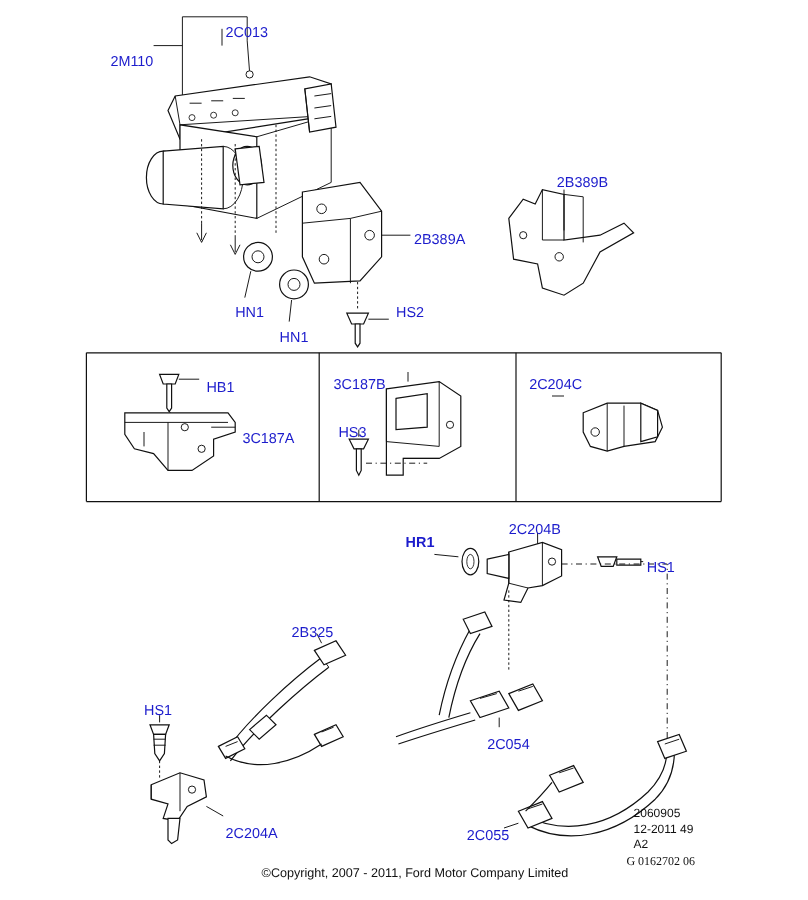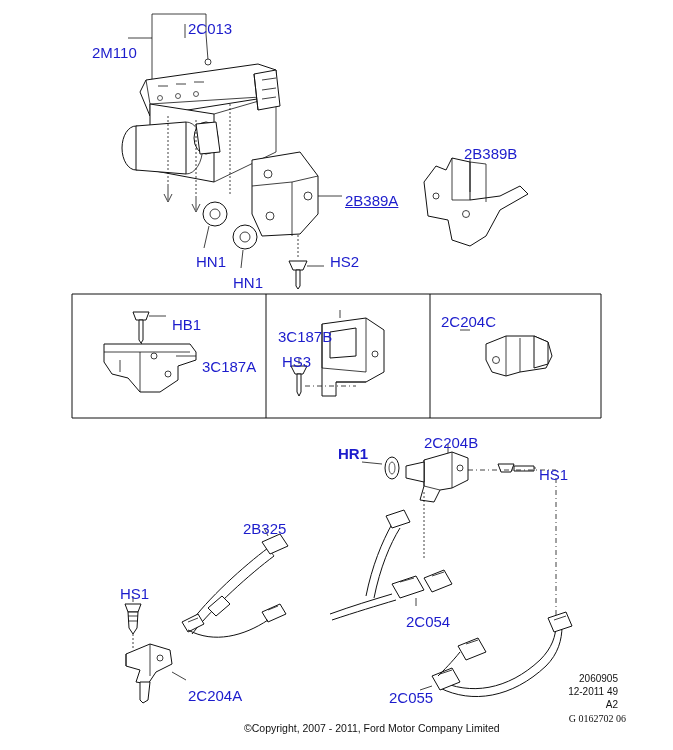--- a/index.html
+++ b/index.html
@@ -1,20 +1,20 @@
 <!DOCTYPE html>
 <html><head>
 <meta charset="utf-8">
 <style>
   html,body{margin:0;padding:0;}
   body{width:673px;height:750px;background:#ffffff;font-family:"Liberation Sans",sans-serif;position:relative;overflow:hidden;}
   #sheet{position:absolute;left:0;top:0;width:673px;height:750px;}
-  .lbl{position:absolute;font-size:15px;color:#1c1ccc;white-space:nowrap;font-family:"Liberation Sans",sans-serif;}
-  .copy{position:absolute;font-size:10.5px;color:#111;white-space:nowrap;margin-left:26px;}
-  .code{position:absolute;font-size:10px;color:#111;white-space:nowrap;text-align:right;}
+  .lbl{position:absolute;font-size:12px;color:#1c1ccc;white-space:nowrap;font-family:"Liberation Sans",sans-serif;}
+  .copy{position:absolute;font-size:10.5px;color:#111;white-space:nowrap;}
+  .code{position:absolute;font-size:10px;color:#111;white-space:nowrap;text-align:left;}
   svg{position:absolute;left:0;top:0;}
   .ln{stroke:#111;stroke-width:1;fill:none;}
   .thin{stroke:#111;stroke-width:0.8;fill:none;}
   .fillw{fill:#ffffff;stroke:#111;stroke-width:1;}
   .dash{stroke:#111;stroke-width:0.8;fill:none;stroke-dasharray:5 3 1 3;}
   .dot{stroke:#111;stroke-width:0.8;fill:none;stroke-dasharray:2 2;}
   .lead{stroke:#111;stroke-width:0.8;fill:none;}
 </style>
 </head>
 <body>
@@ -223,28 +223,28 @@
       <path class="thin" d="M440 674 L452 670"></path>
       <path class="fillw" d="M458 646 L478 638 L486 652 L466 660 Z"></path>
       <path class="thin" d="M466 644 L478 640"></path>
       <path class="ln" d="M460 652 C 452 662, 444 670, 438 676"></path>
       <path class="lead" d="M420 690 L432 686"></path>
     </g>
   </svg>
 
   <div class="lbl" style="left:92px;  top:44px;">2M110</div>
   <div class="lbl" style="left:188px; top:20px;">2C013</div>
-  <div class="lbl" style="left:345px; top:192px;text-decoration:underline;">2B389A</div>
+  <div class="lbl" style="left:345px; top:192px;">2B389A</div>
   <div class="lbl" style="left:452px; top:145px;margin-left:12px;">2B389B</div>
   <div class="lbl" style="left:196px; top:253px;">HN1</div>
   <div class="lbl" style="left:233px; top:274px;">HN1</div>
   <div class="lbl" style="left:330px; top:253px;">HS2</div>
   <div class="lbl" style="left:172px; top:316px;">HB1</div>
   <div class="lbl" style="left:202px; top:358px;">3C187A</div>
-  <div class="lbl" style="left:278px; top:313px;margin-top:15px;">3C187B</div>
+  <div class="lbl" style="left:278px; top:313px;">3C187B</div>
   <div class="lbl" style="left:282px; top:353px;">HS3</div>
   <div class="lbl" style="left:441px; top:313px;">2C204C</div>
   <div class="lbl" style="left:424px; top:434px;">2C204B</div>
   <div class="lbl" style="left:338px; top:445px;font-weight:bold;">HR1</div>
   <div class="lbl" style="left:539px; top:466px;">HS1</div>
   <div class="lbl" style="left:243px; top:520px;">2B325</div>
   <div class="lbl" style="left:120px; top:585px;">HS1</div>
   <div class="lbl" style="left:406px; top:613px;">2C054</div>
   <div class="lbl" style="left:188px; top:687px;">2C204A</div>
   <div class="lbl" style="left:389px; top:689px;">2C055</div>

